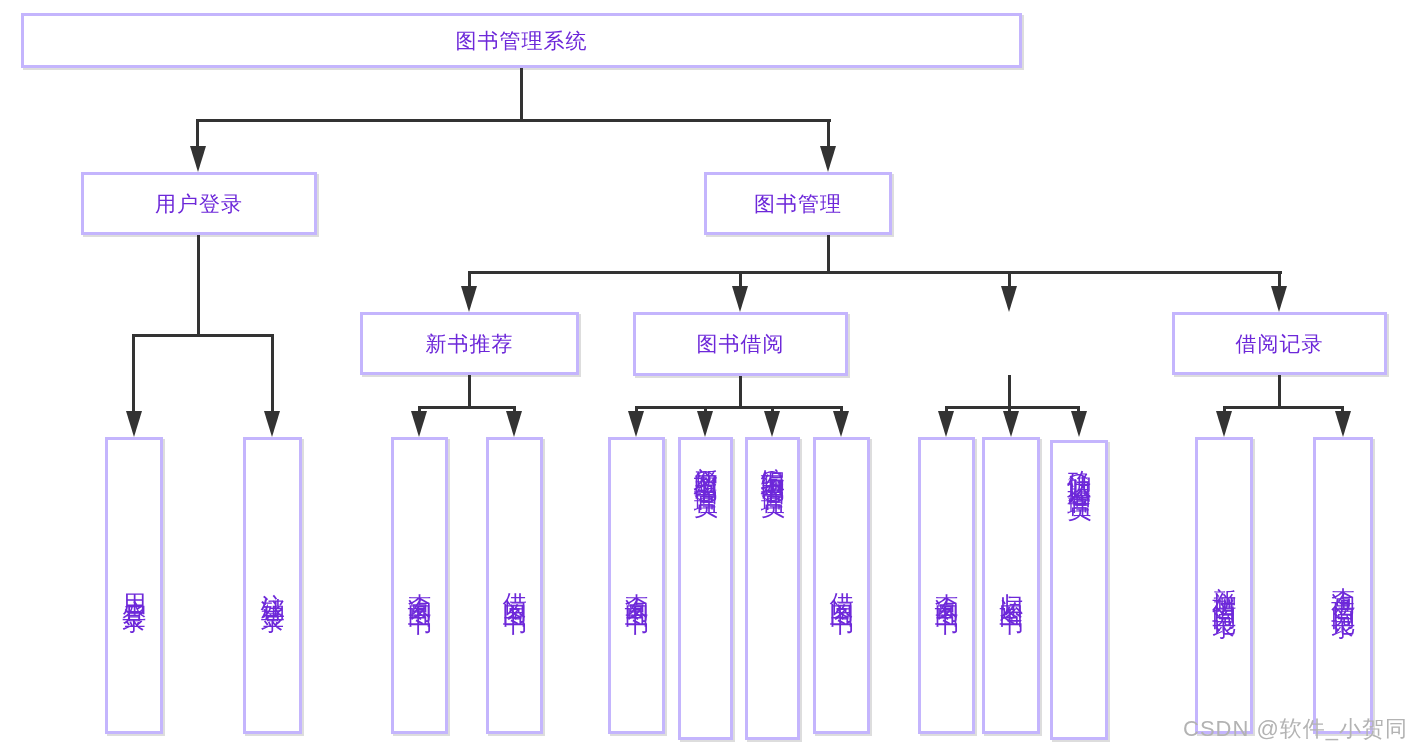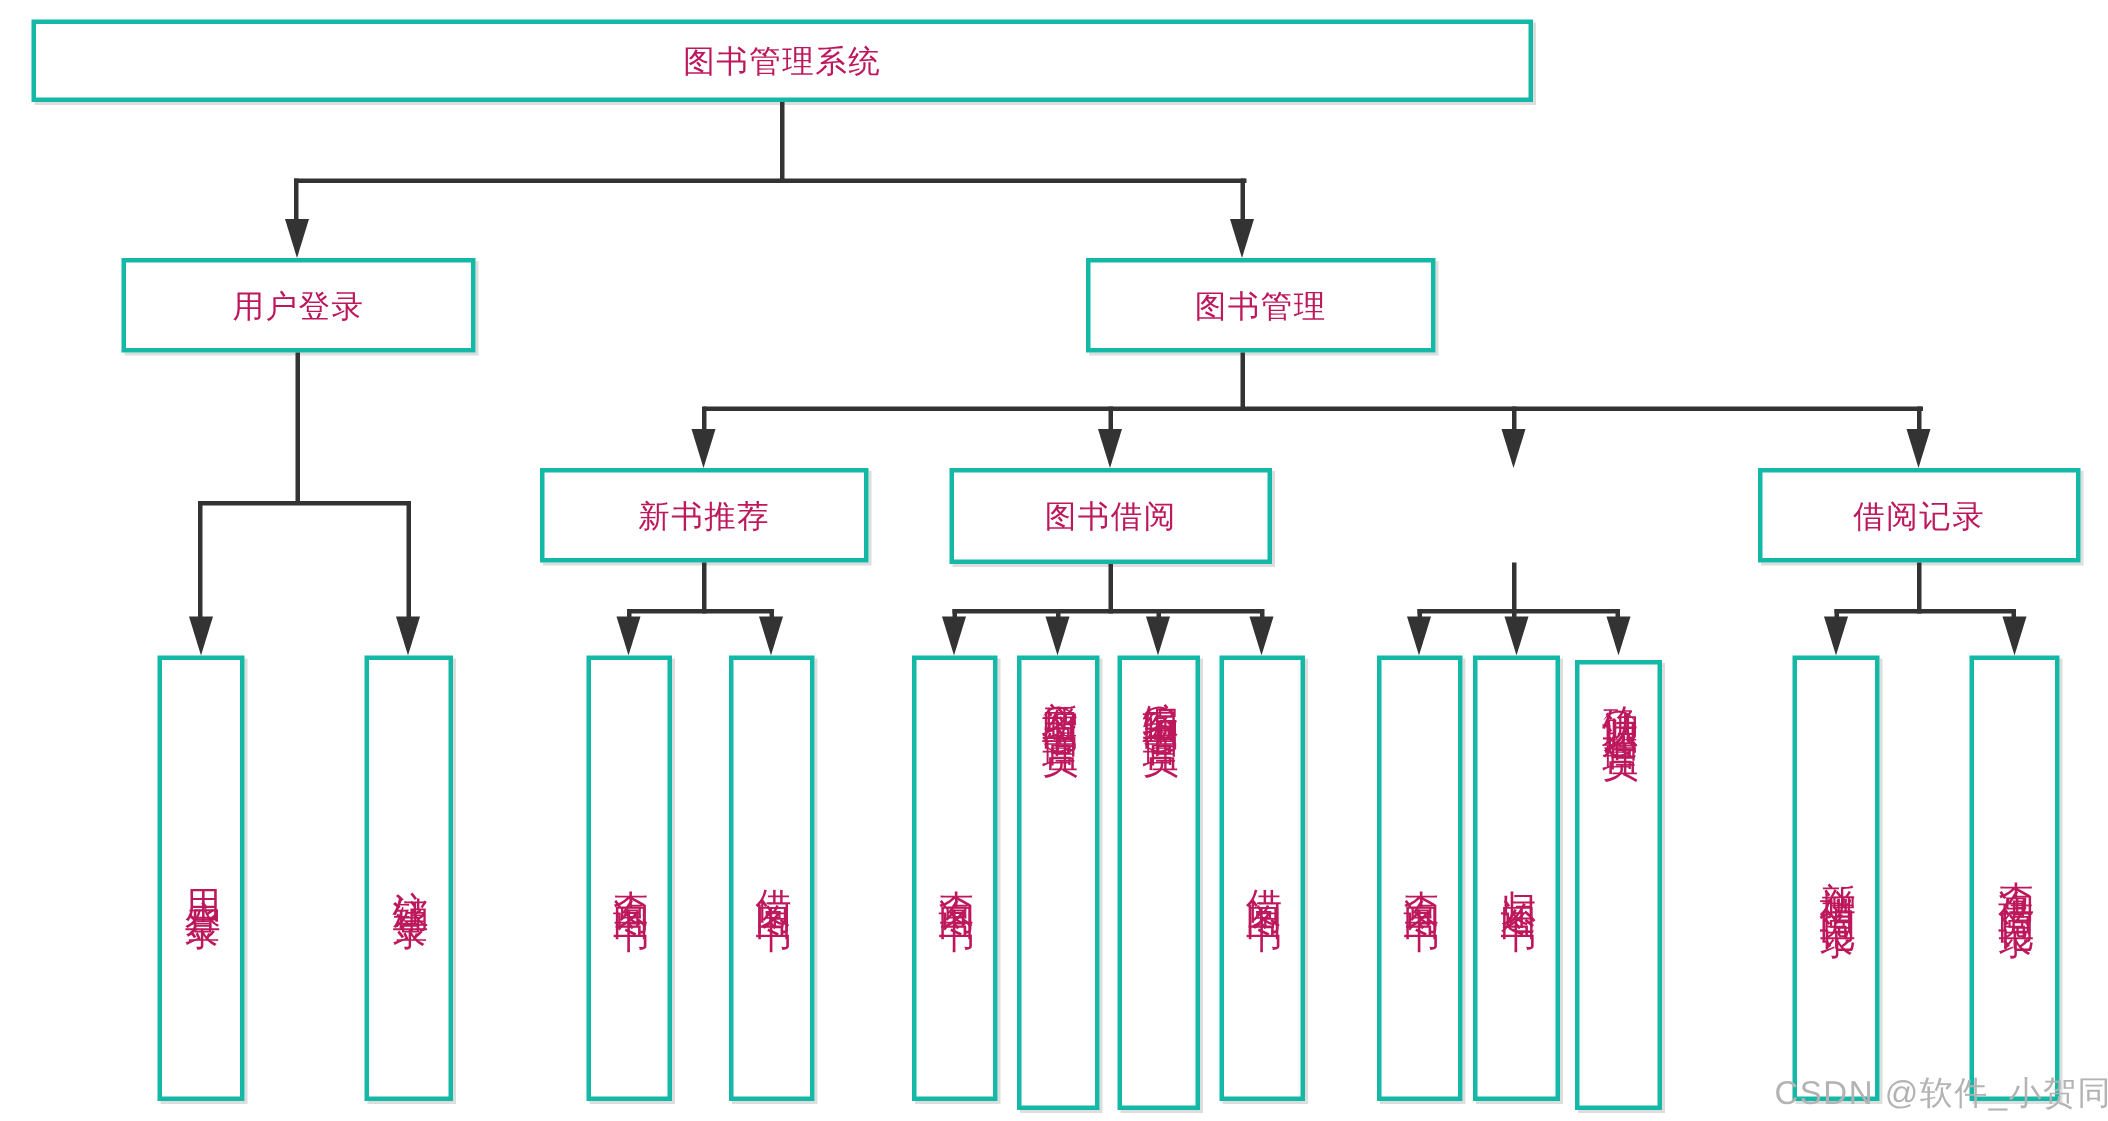--- a/index.html
+++ b/index.html
@@ -1,40 +1,40 @@
 <!DOCTYPE html>
 <html><head>
 <meta charset="utf-8">
 <style>
   html,body{margin:0;padding:0;background:#fff;}
   body{font-family:"Liberation Sans","DejaVu Sans",sans-serif;}
   #stage{position:relative;width:1405px;height:747px;background:#ffffff;overflow:hidden;}
-  .node{position:absolute;box-sizing:border-box;border:3px solid #14b8a6;background:#fff;
-        display:flex;align-items:center;justify-content:center;color:#be185d;
+  .node{position:absolute;box-sizing:border-box;border:3px solid #c4b5fd;background:#fff;
+        display:flex;align-items:center;justify-content:center;color:#6d28d9;
         box-shadow:2px 2px 0 rgba(120,120,120,.25);}
   .hnode{font-size:21px;letter-spacing:1px;white-space:nowrap;}
   .vnode span{writing-mode:vertical-rl;text-orientation:upright;font-size:24px;
         letter-spacing:6px;line-height:1.1;}
   .vnode.top{align-items:flex-start;}
   .vnode.top span{padding-top:8px;letter-spacing:4px;}
   .ln{position:absolute;background:#333;}
   .arw{position:absolute;width:0;height:0;border-left:8px solid transparent;
        border-right:8px solid transparent;border-top:26px solid #333;}
   .wm{position:absolute;left:1183px;top:714px;font-size:22px;color:#b3b3b3;
       letter-spacing:1px;white-space:nowrap;}
 </style>
 </head>
 <body>
 
 <div id="stage">
 
   <div class="node hnode" style="left:21px;top:13px;width:1001px;height:55px">图书管理系统</div>
 
   <div class="node hnode" style="left:81px;top:172px;width:236px;height:63px">用户登录</div>
-  <div class="node hnode" style="left:724px;top:172px;width:233px;height:63px">图书管理</div>
+  <div class="node hnode" style="left:704px;top:172px;width:188px;height:63px">图书管理</div>
 
   <div class="node hnode" style="left:360px;top:312px;width:219px;height:63px">新书推荐</div>
   <div class="node hnode" style="left:633px;top:312px;width:215px;height:64px">图书借阅</div>
   <div class="node hnode" style="left:1172px;top:312px;width:215px;height:63px">借阅记录</div>
 
   <div class="node vnode" style="left:105px;top:437px;width:58px;height:297px">
       <span>用户登录</span>
     </div>
   <div class="node vnode" style="left:243px;top:437px;width:59px;height:297px">
       <span>注销登录</span>

